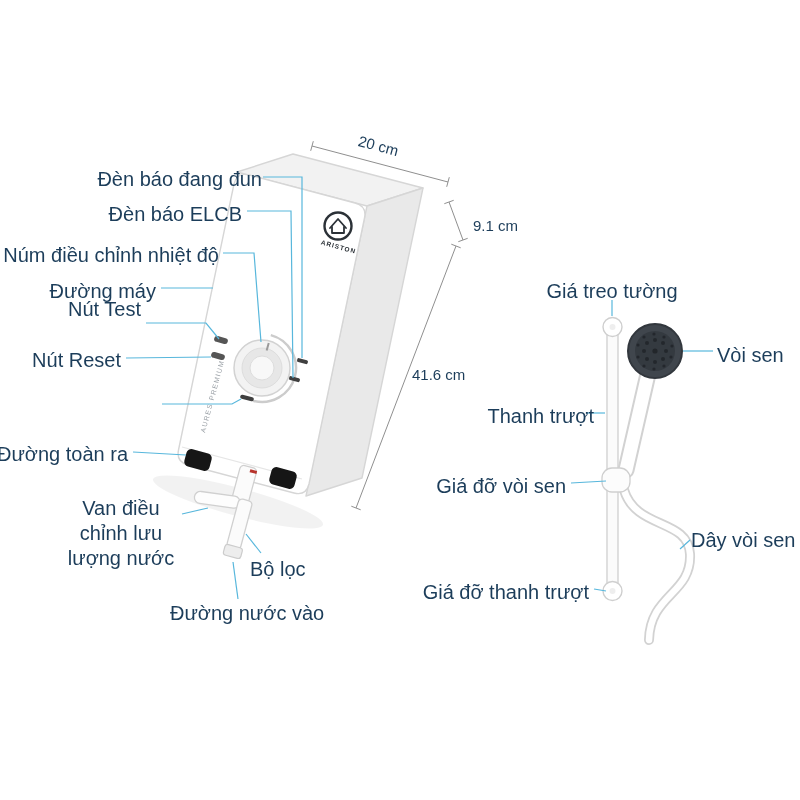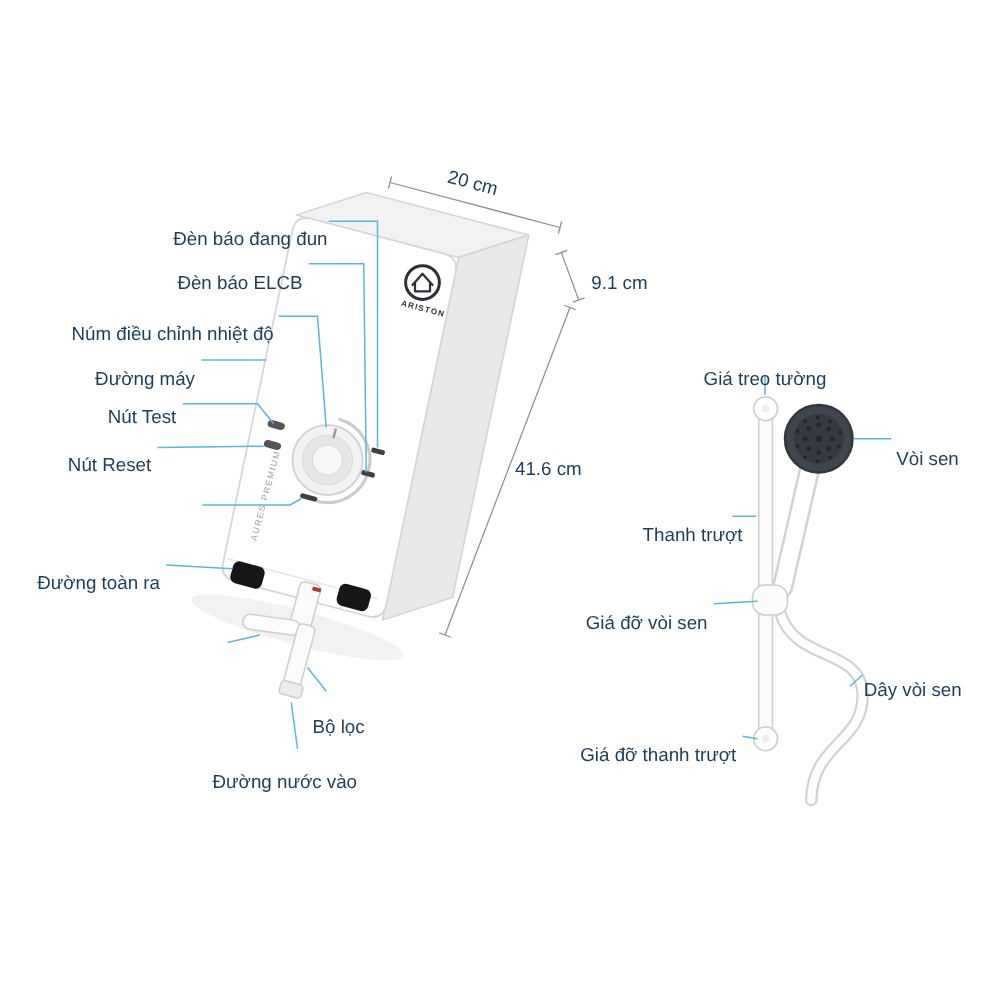--- a/index.html
+++ b/index.html
@@ -1,19 +1,19 @@
 <!DOCTYPE html>
 <html><head>
 <meta charset="utf-8">
 <style>
   html,body{margin:0;padding:0;background:#ffffff;}
   .canvas{position:relative;width:800px;height:800px;background:#ffffff;overflow:hidden;
           font-family:"Liberation Sans",sans-serif;}
   .canvas svg{position:absolute;left:0;top:0;}
-  .lbl{position:absolute;font-size:15px;font-weight:500;color:#1c3d5a;line-height:1.25;white-space:nowrap;margin-top:16px;}
+  .lbl{position:absolute;font-size:20px;font-weight:500;color:#1c3d5a;line-height:1.25;white-space:nowrap;}
   .lbl.wrap{white-space:normal;text-align:center;}
   .lbl.r{text-align:right;}
   .dim-text{font-family:"Liberation Sans",sans-serif;font-size:15px;font-weight:500;fill:#1c3d5a;}
   .logo-text{font-family:"Liberation Sans",sans-serif;font-size:6.5px;font-weight:bold;letter-spacing:1px;fill:#2b3137;}
   .model-text{font-family:"Liberation Sans",sans-serif;font-size:7px;letter-spacing:1.2px;fill:#9aa0a6;}
   .leader{stroke:#58b7dc;stroke-width:1.2;fill:none;}
   .dimline{stroke:#8f8f8f;stroke-width:1;fill:none;}
   .bodyline{stroke:#d6d6d6;stroke-width:1.4;}
 </style>
 </head>
@@ -154,23 +154,24 @@
       <polyline class="leader" points="571,483 606,481"></polyline>
       <polyline class="leader" points="680,549 690,540"></polyline>
       <polyline class="leader" points="594,589 606,591"></polyline>
     </g>
   </svg>
 
   <div class="lbl r" style="right:538px;top:167px">Đèn báo đang đun</div>
   <div class="lbl r" style="right:558px;top:202px">Đèn báo ELCB</div>
   <div class="lbl r" style="right:581px;top:243px">Núm điều chỉnh nhiệt độ</div>
   <div class="lbl r" style="right:644px;top:279px">Đường máy</div>
-  <div class="lbl r" style="right:659px;top:309px">Nút Test</div>
+  <div class="lbl r" style="right:659px;top:297px">Nút Test</div>
   <div class="lbl r" style="right:679px;top:348px">Nút Reset</div>
   <div class="lbl r" style="right:672px;top:442px">Đường toàn ra</div>
+  <div class="lbl wrap" style="right:623px;top:496px;width:112px">Van điều chỉnh lưu lượng nước</div>
   <div class="lbl" style="left:250px;top:557px">Bộ lọc</div>
   <div class="lbl" style="left:170px;top:601px">Đường nước vào</div>
 
   <div class="lbl" style="left:612px;top:279px;transform:translateX(-50%)">Giá treo tường</div>
   <div class="lbl" style="left:717px;top:343px">Vòi sen</div>
   <div class="lbl r" style="right:206px;top:404px">Thanh trượt</div>
   <div class="lbl r" style="right:234px;top:474px">Giá đỡ vòi sen</div>
   <div class="lbl" style="left:691px;top:528px">Dây vòi sen</div>
   <div class="lbl r" style="right:211px;top:580px">Giá đỡ thanh trượt</div>
 

